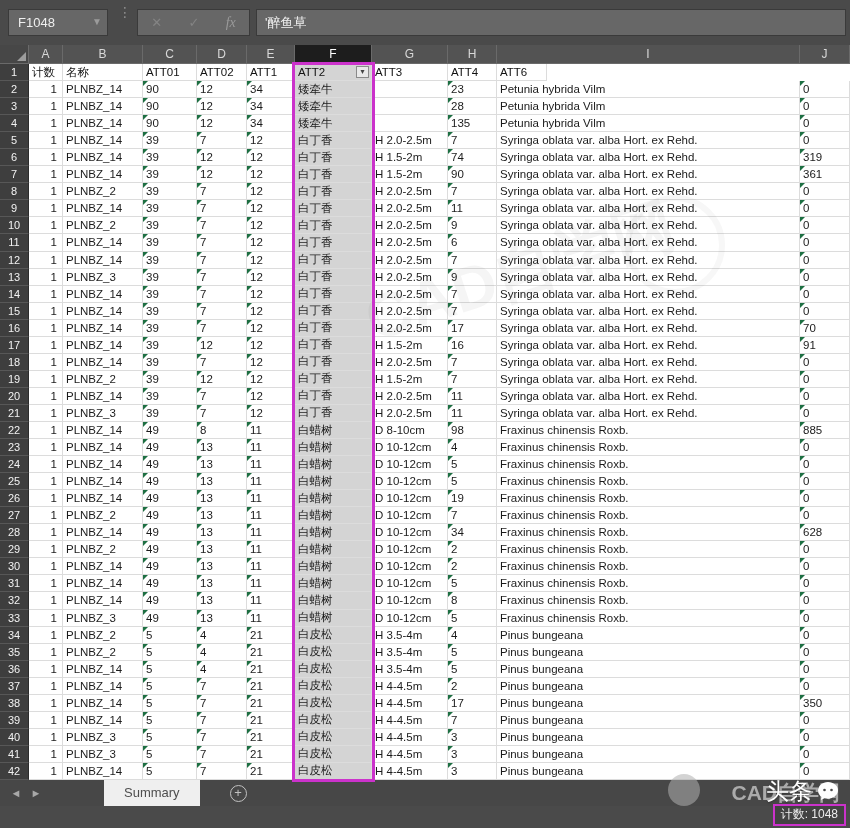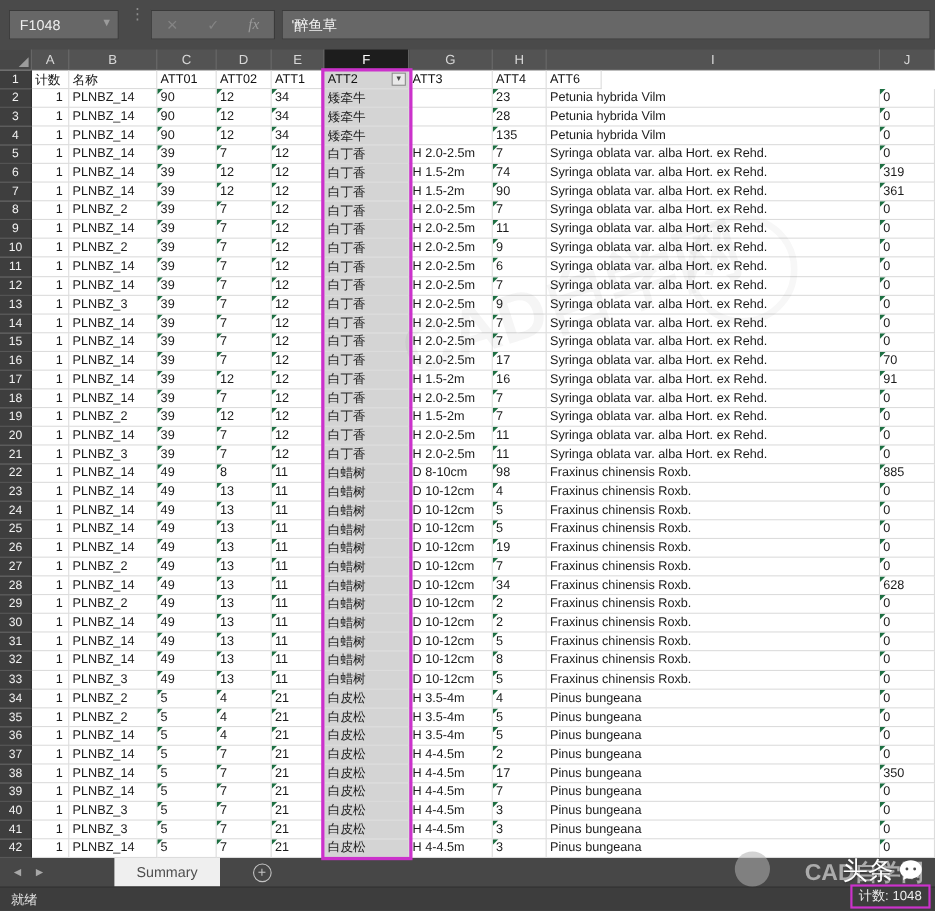--- a/index.html
+++ b/index.html
@@ -1728,23 +1728,20 @@
 
   <div class="sel-overlay"></div>
 
   <div class="tab-bar">
     <span class="tab-arrow">◄</span>
     <span class="tab-arrow">►</span>
     <span class="sheet-tab">Summary</span>
     <span class="add-sheet">+</span>
   </div>
 
-  <div class="status-bar">
-    <span class="status-ready">就绪</span>
-  </div>
 
   <div class="wm-gray-circle"></div>
   <div class="wm-gray-text">CAD自学网</div>
   <div class="wm-white">
     <span>头条</span>
     <svg class="bubble" viewBox="0 0 24 24">
       <path d="M12 2C6.5 2 2 5.8 2 10.5c0 2.6 1.4 4.9 3.6 6.4L4.8 20l3.5-1.7c1.1.3 2.4.5 3.7.5 5.5 0 10-3.8 10-8.5S17.5 2 12 2z" fill="#ffffff"></path>
       <circle cx="8.5" cy="10" r="1.3" fill="#4a4a4a"></circle>
       <circle cx="15.5" cy="10" r="1.3" fill="#4a4a4a"></circle>
     </svg>

